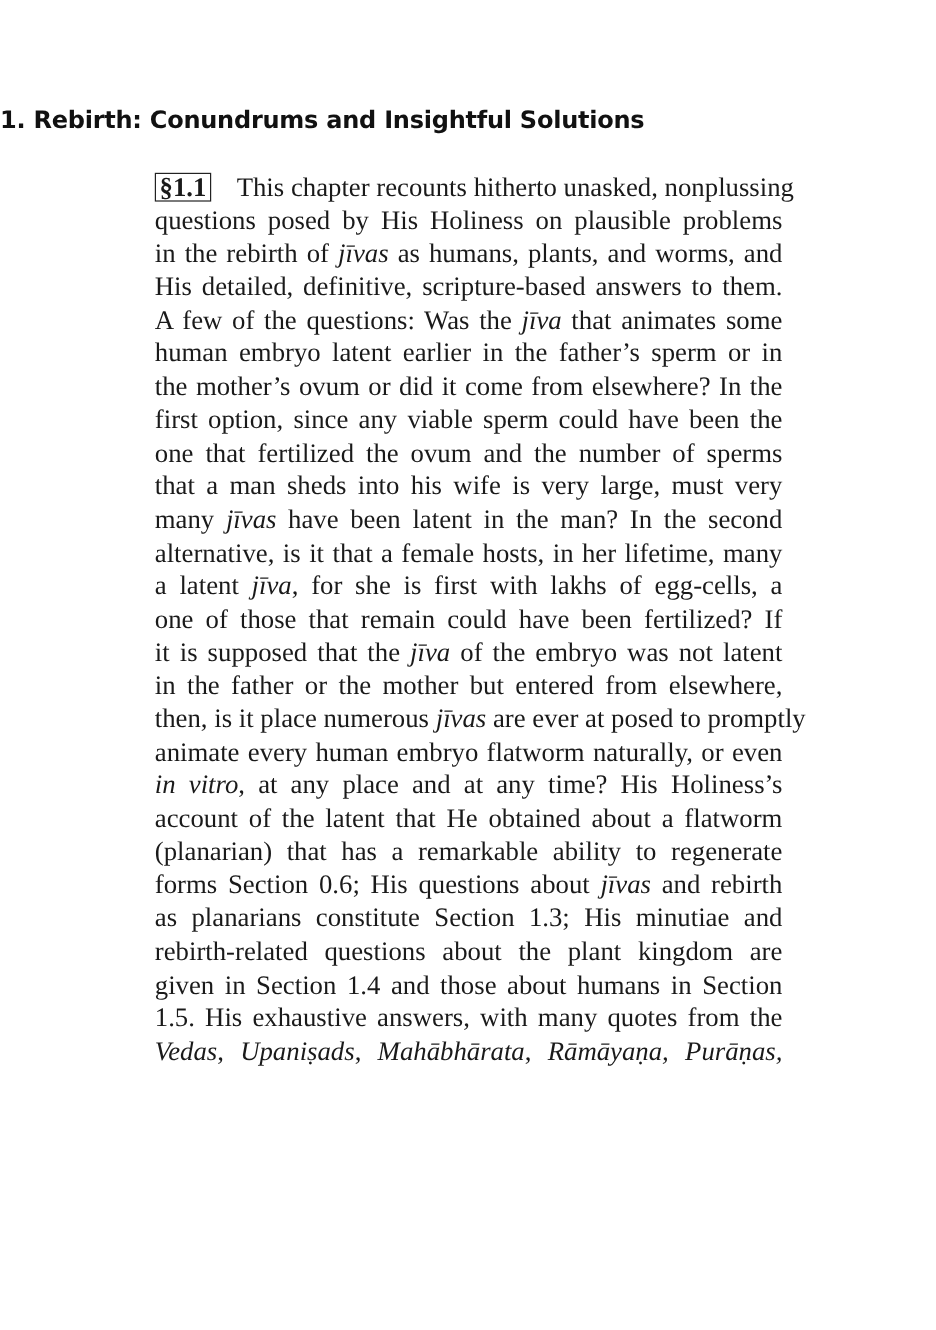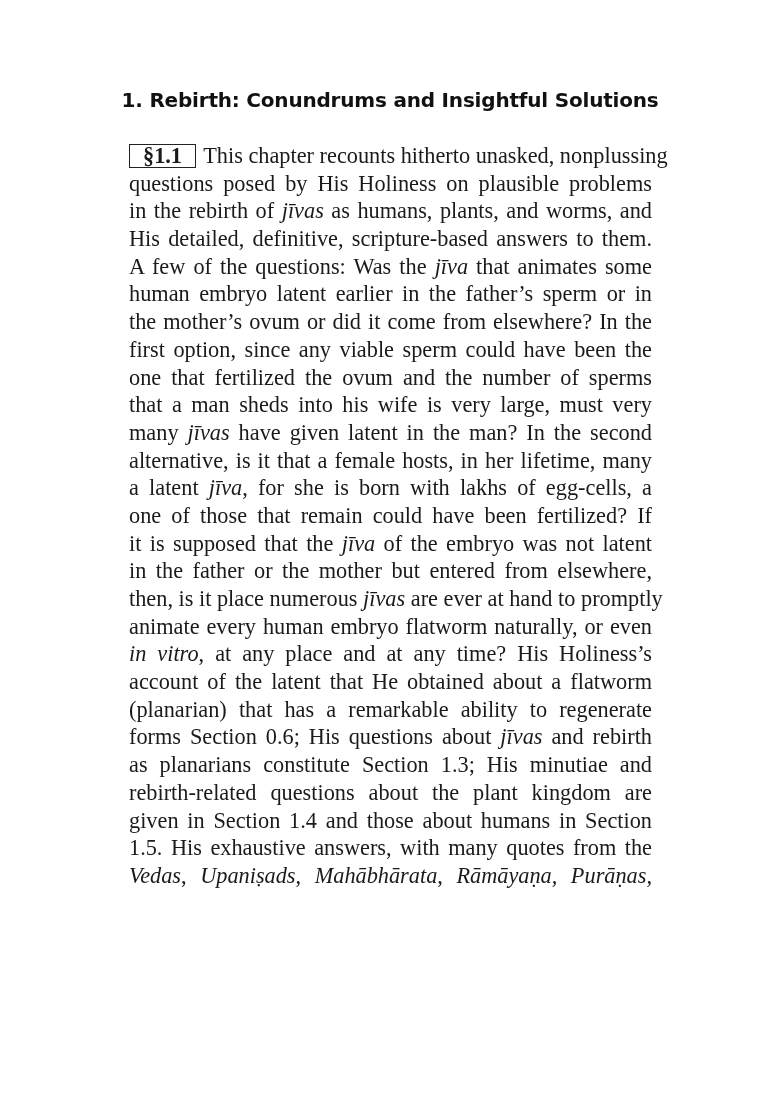--- a/index.html
+++ b/index.html
@@ -1,64 +1,64 @@
 <!DOCTYPE html>
 <html><head>
 <meta charset="utf-8">
 <style>
   html, body { margin: 0; padding: 0; background: #ffffff; }
   body { width: 780px; height: 1108px; position: relative; overflow: hidden; }
   .page { position: absolute; left: 0; top: 0; width: 780px; height: 1108px; background: #fff; }
   .title {
     position: absolute; left: 0; width: 780px; top: 88px;
-    text-align: center;
+    text-align: left;
     font-family: "DejaVu Sans", sans-serif;
     font-weight: bold; font-size: 20px; color: #111;
     letter-spacing: -0.2px;
   }
   .body {
     position: absolute; left: 129px; top: 142px; width: 523px;
     font-family: "Liberation Serif", serif;
     font-size: 22.3px; line-height: 27.7px; color: #1a1a1a;
   }
   .line {
     display: block; white-space: nowrap;
     text-align: justify; text-align-last: justify;
     height: 27.7px;
   }
   .line.last { text-align-last: left; }
   .sec-label {
     display: inline-block; border: 1.5px solid #222; font-weight: bold;
-    padding: 0 13px; line-height: 22px; margin-right: 2px;
+    padding: 0 3px; line-height: 22px; margin-right: 16px;
   }
   i { font-style: italic; }
 </style>
 </head>
 <body>
 
 <div class="page">
   <div class="title">1. Rebirth: Conundrums and Insightful Solutions</div>
   <div class="body" id="body">
       <span class="line"><span class="sec-label">§1.1</span><span> This chapter recounts hitherto unasked, nonplussing</span></span>
       <span class="line"><span>questions posed by His Holiness on plausible problems</span></span>
       <span class="line"><span>in the rebirth of </span><i>jīvas</i><span> as humans, plants, and worms, and</span></span>
       <span class="line"><span>His detailed, definitive, scripture-based answers to them.</span></span>
       <span class="line"><span>A few of the questions: Was the </span><i>jīva</i><span> that animates some</span></span>
       <span class="line"><span>human embryo latent earlier in the father’s sperm or in</span></span>
       <span class="line"><span>the mother’s ovum or did it come from elsewhere? In the</span></span>
       <span class="line"><span>first option, since any viable sperm could have been the</span></span>
       <span class="line"><span>one that fertilized the ovum and the number of sperms</span></span>
       <span class="line"><span>that a man sheds into his wife is very large, must very</span></span>
-      <span class="line"><span>many </span><i>jīvas</i><span> have given latent in the man? In the second</span></span>
+      <span class="line"><span>many </span><i>jīvas</i><span> have been latent in the man? In the second</span></span>
       <span class="line"><span>alternative, is it that a female hosts, in her lifetime, many</span></span>
-      <span class="line"><span>a latent </span><i>jīva</i><span>, for she is born with lakhs of egg-cells, a</span></span>
+      <span class="line"><span>a latent </span><i>jīva</i><span>, for she is first with lakhs of egg-cells, a</span></span>
       <span class="line"><span>one of those that remain could have been fertilized? If</span></span>
       <span class="line"><span>it is supposed that the </span><i>jīva</i><span> of the embryo was not latent</span></span>
       <span class="line"><span>in the father or the mother but entered from elsewhere,</span></span>
-      <span class="line"><span>then, is it place numerous </span><i>jīvas</i><span> are ever at hand to promptly</span></span>
+      <span class="line"><span>then, is it place numerous </span><i>jīvas</i><span> are ever at posed to promptly</span></span>
       <span class="line"><span>animate every human embryo flatworm naturally, or even</span></span>
       <span class="line"><i>in vitro</i><span>, at any place and at any time? His Holiness’s</span></span>
       <span class="line"><span>account of the latent that He obtained about a flatworm</span></span>
       <span class="line"><span>(planarian) that has a remarkable ability to regenerate</span></span>
       <span class="line"><span>forms Section 0.6; His questions about </span><i>jīvas</i><span> and rebirth</span></span>
       <span class="line"><span>as planarians constitute Section 1.3; His minutiae and</span></span>
       <span class="line"><span>rebirth-related questions about the plant kingdom are</span></span>
       <span class="line"><span>given in Section 1.4 and those about humans in Section</span></span>
       <span class="line"><span>1.5. His exhaustive answers, with many quotes from the</span></span>
       <span class="line"><i>Vedas</i><span>, </span><i>Upaniṣads</i><span>, </span><i>Mahābhārata</i><span>, </span><i>Rāmāyaṇa, Purāṇas,</i></span>

